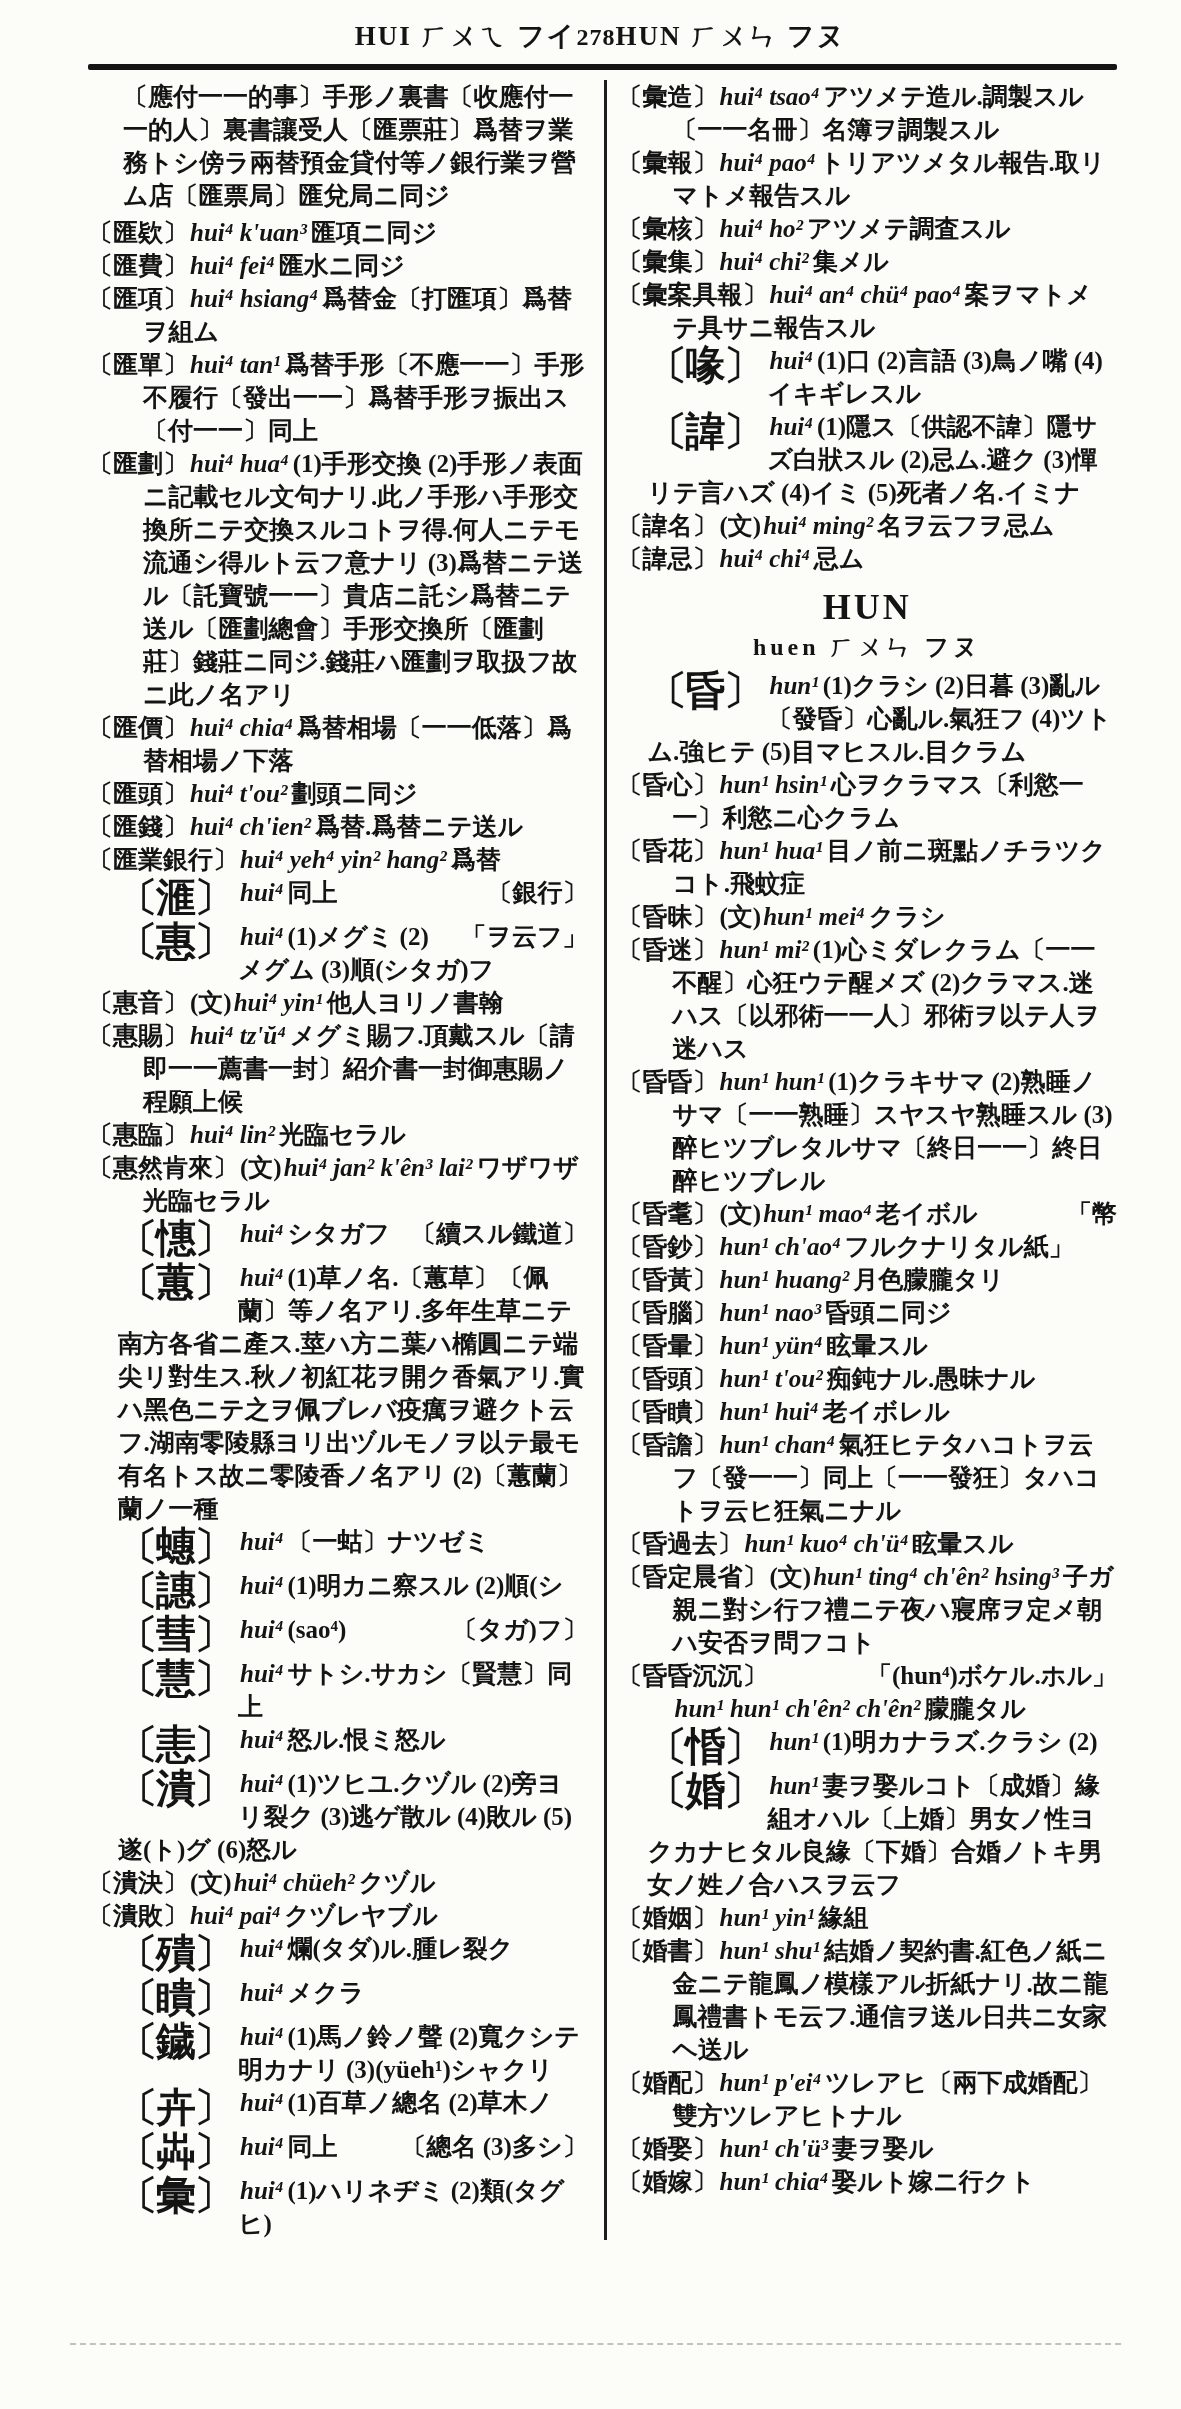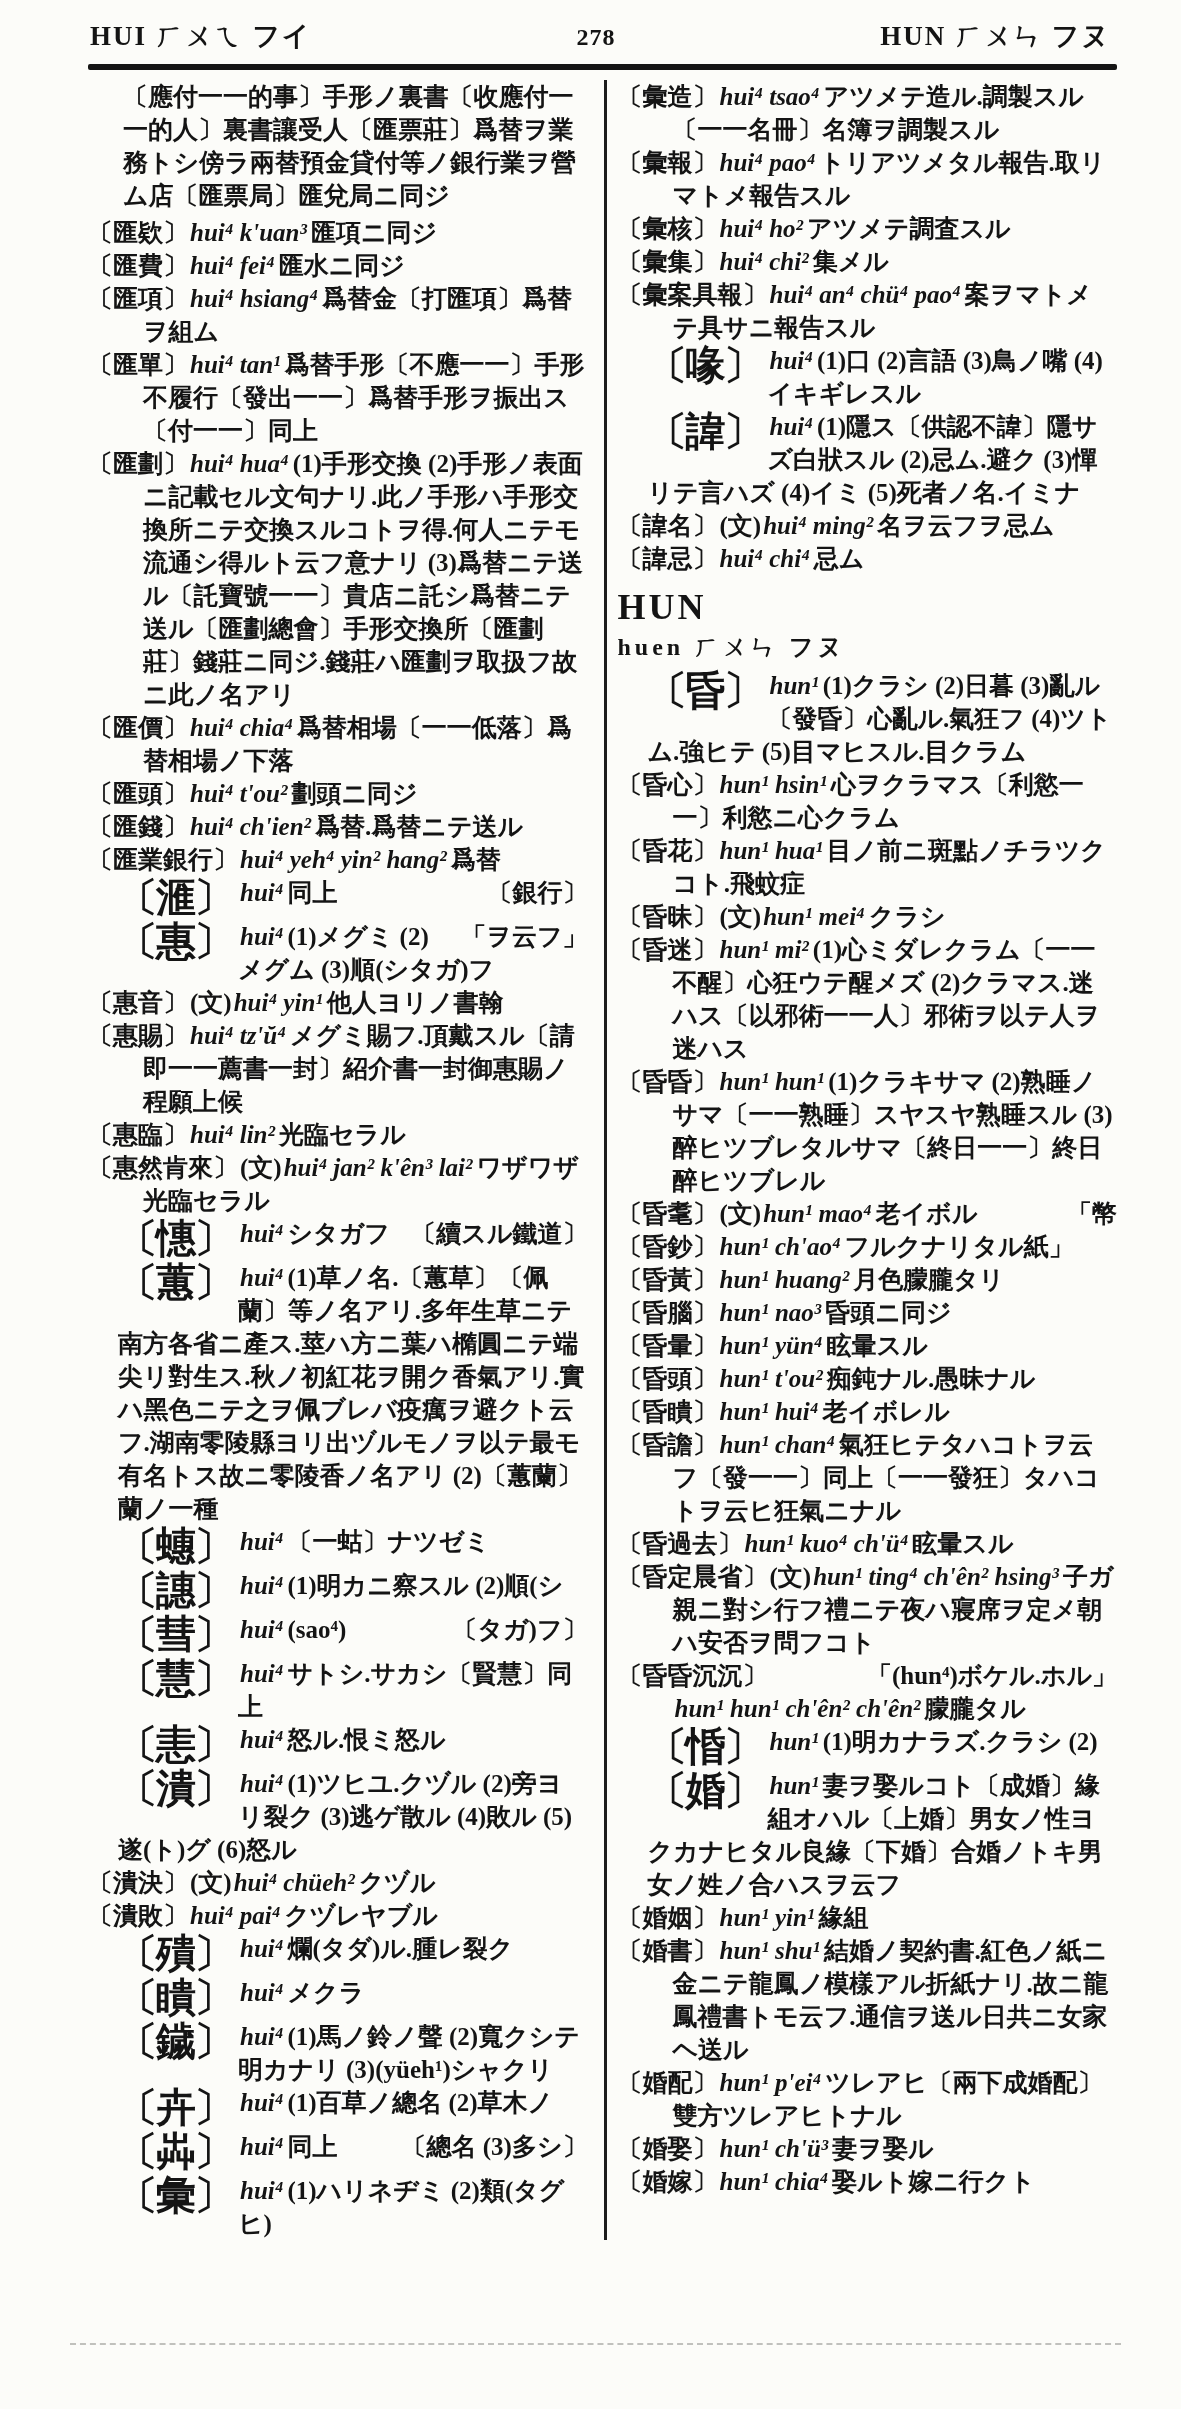--- a/index.html
+++ b/index.html
@@ -9,42 +9,42 @@
     margin:0 auto;
     background:#fcfcf9;
     color:#141414;
     font-family:"Liberation Serif","DejaVu Serif",serif;
     font-weight:bold;
     overflow:hidden;
     box-sizing:border-box;
     padding:14px 64px 0 88px;
   }
   .hdr{
-    display:flex;justify-content:space-between;align-items:baseline;
+    display:flex;justify-content:center;align-items:baseline;
     font-size:27px;letter-spacing:2px;
     padding:4px 6px 10px 2px;
   }
   .hdr .ctr{font-size:24px;letter-spacing:1px;}
   .rule{height:6px;background:#151515;border-radius:2px;margin:0 0 10px 0;}
   .cols{display:flex;align-items:stretch;}
   .col{flex:1 1 0;font-size:25px;line-height:33px;}
   .col.left{padding-right:16px;border-right:3px solid #1c1c1c;}
   .col.right{padding-left:11px;}
   .entry{padding-left:2.2em;text-indent:-2.2em;overflow:hidden;}
   .entry.big{padding-left:1.2em;text-indent:0;}
   .cont{padding-left:1.4em;text-indent:0;margin-bottom:4px;}
   .head{font-weight:bold;}
   .head.bigchar{
     float:left;font-size:40px;line-height:44px;
     margin-right:6px;letter-spacing:-2px;
   }
   .rom{font-style:italic;font-weight:bold;padding:0 4px 0 2px;white-space:nowrap;}
   .pre{padding-left:2px;}
   .tail{float:right;text-indent:0;padding-left:8px;}
-  .section{ margin:10px 0 4px 0;}
+  .section{ text-align:center;margin:10px 0 4px 0;}
   .sec-title{font-size:36px;line-height:44px;letter-spacing:3px;}
   .sec-sub{font-size:24px;line-height:36px;letter-spacing:4px;}
   .bottom-edge{
     position:absolute;left:70px;right:60px;bottom:64px;
     border-bottom:2px dashed #9a9a96;opacity:.6;
   }
 </style>
 </head>
 <body>
 

